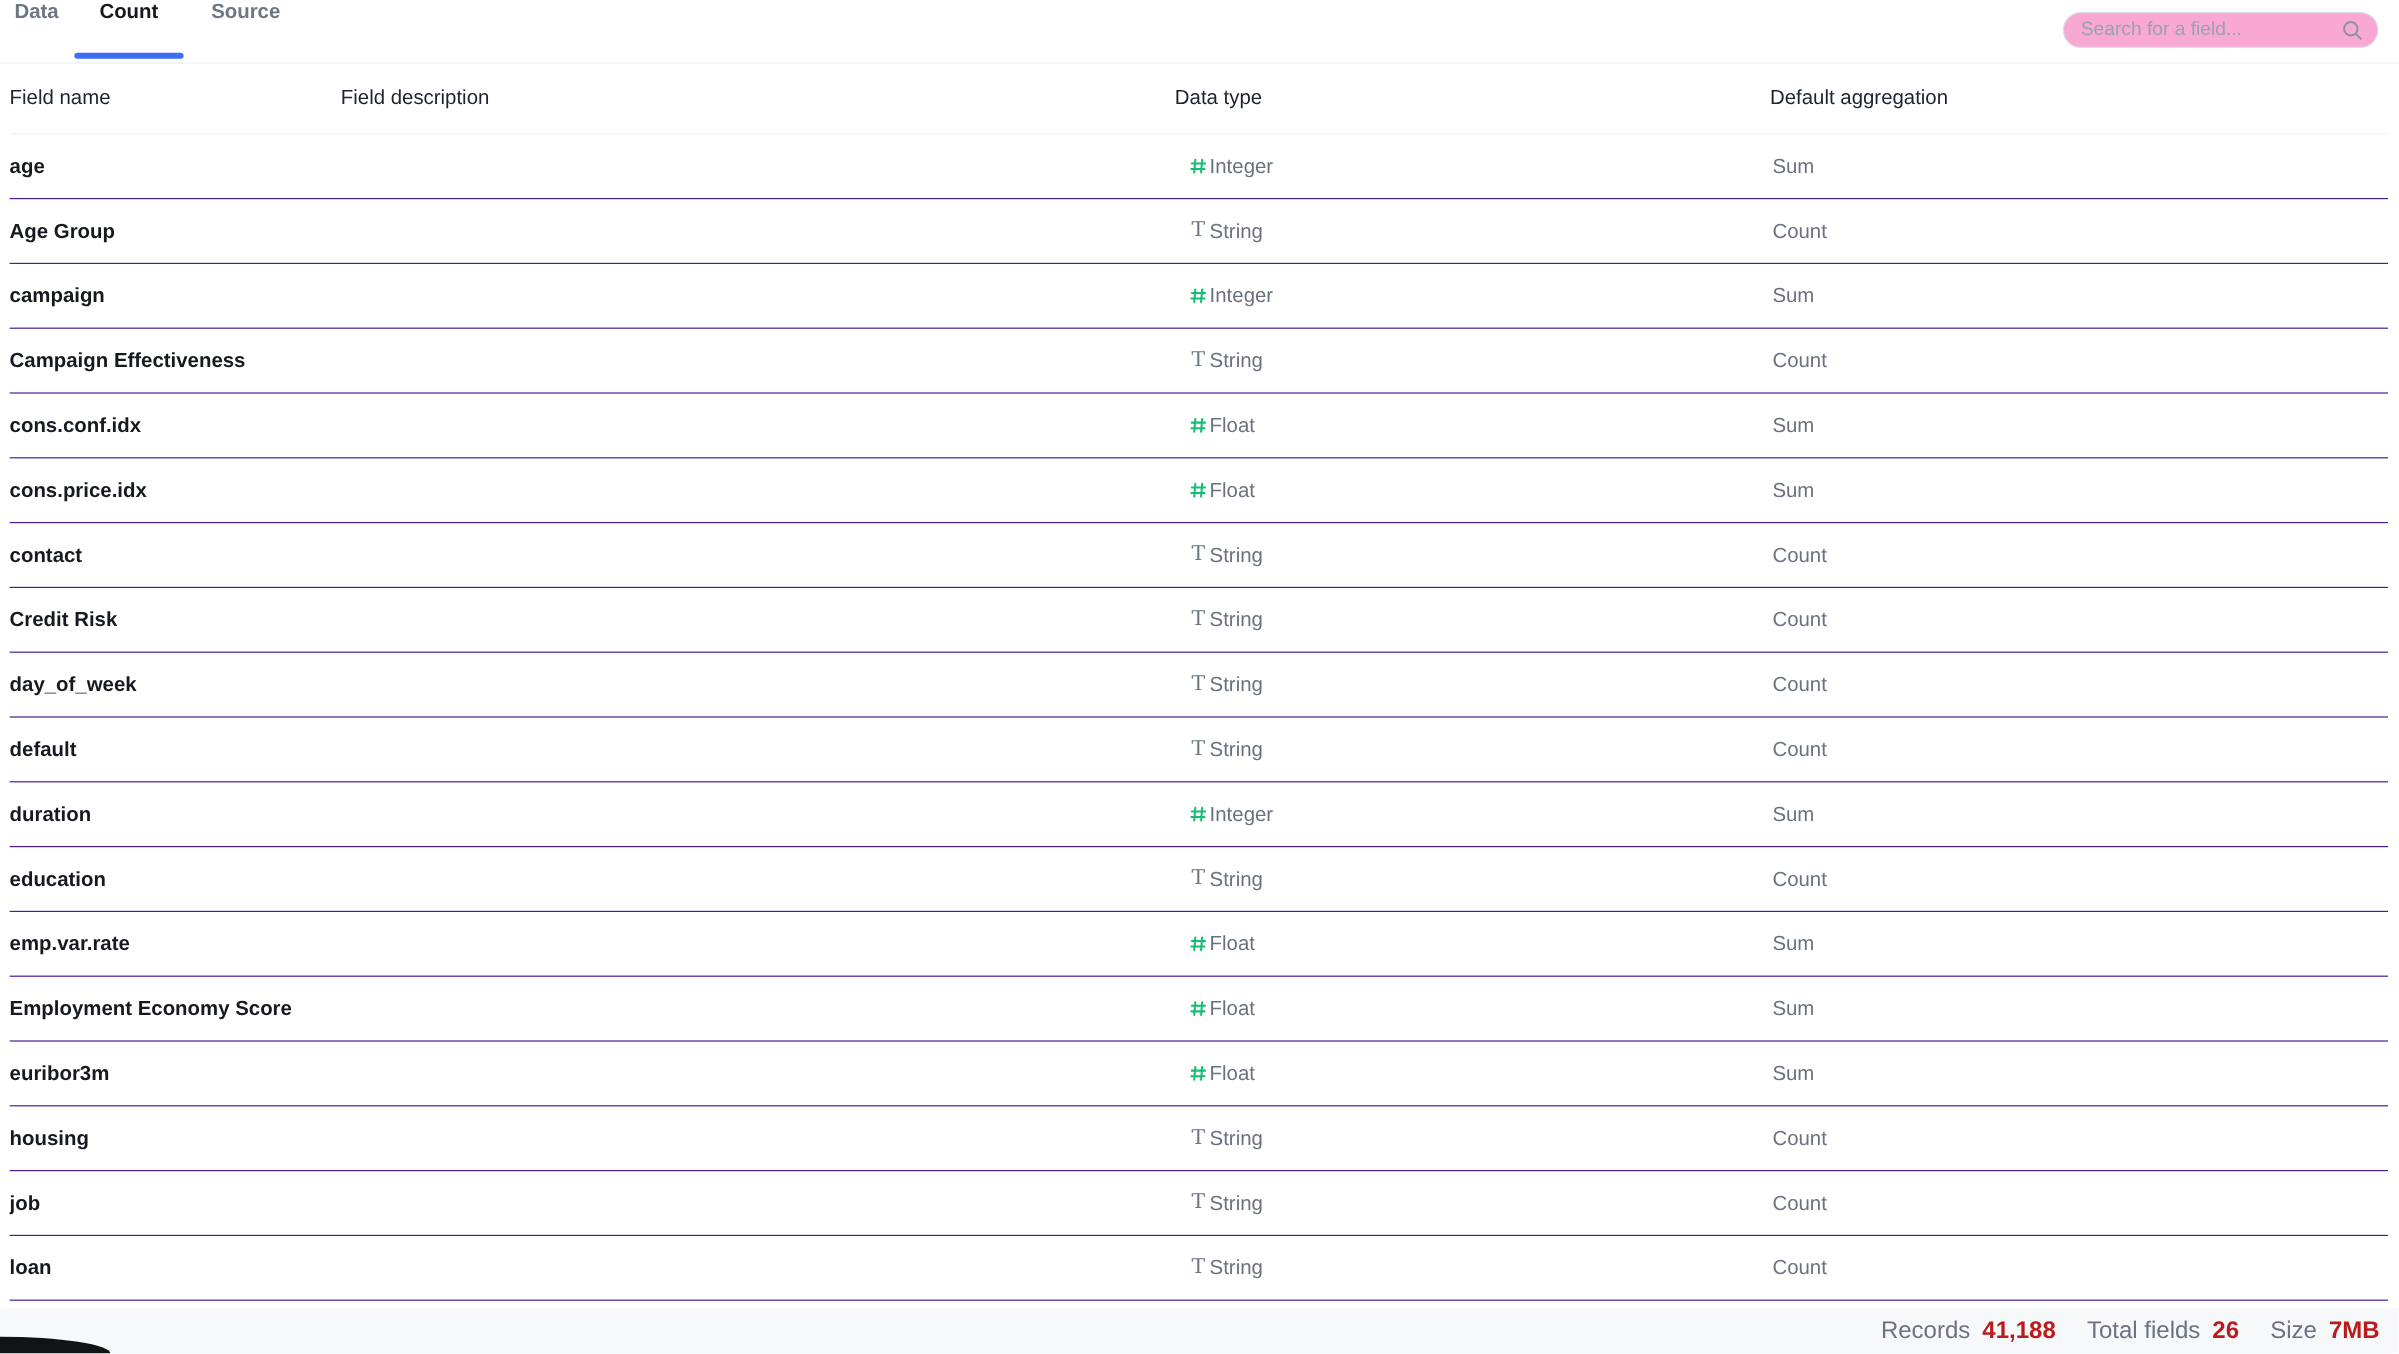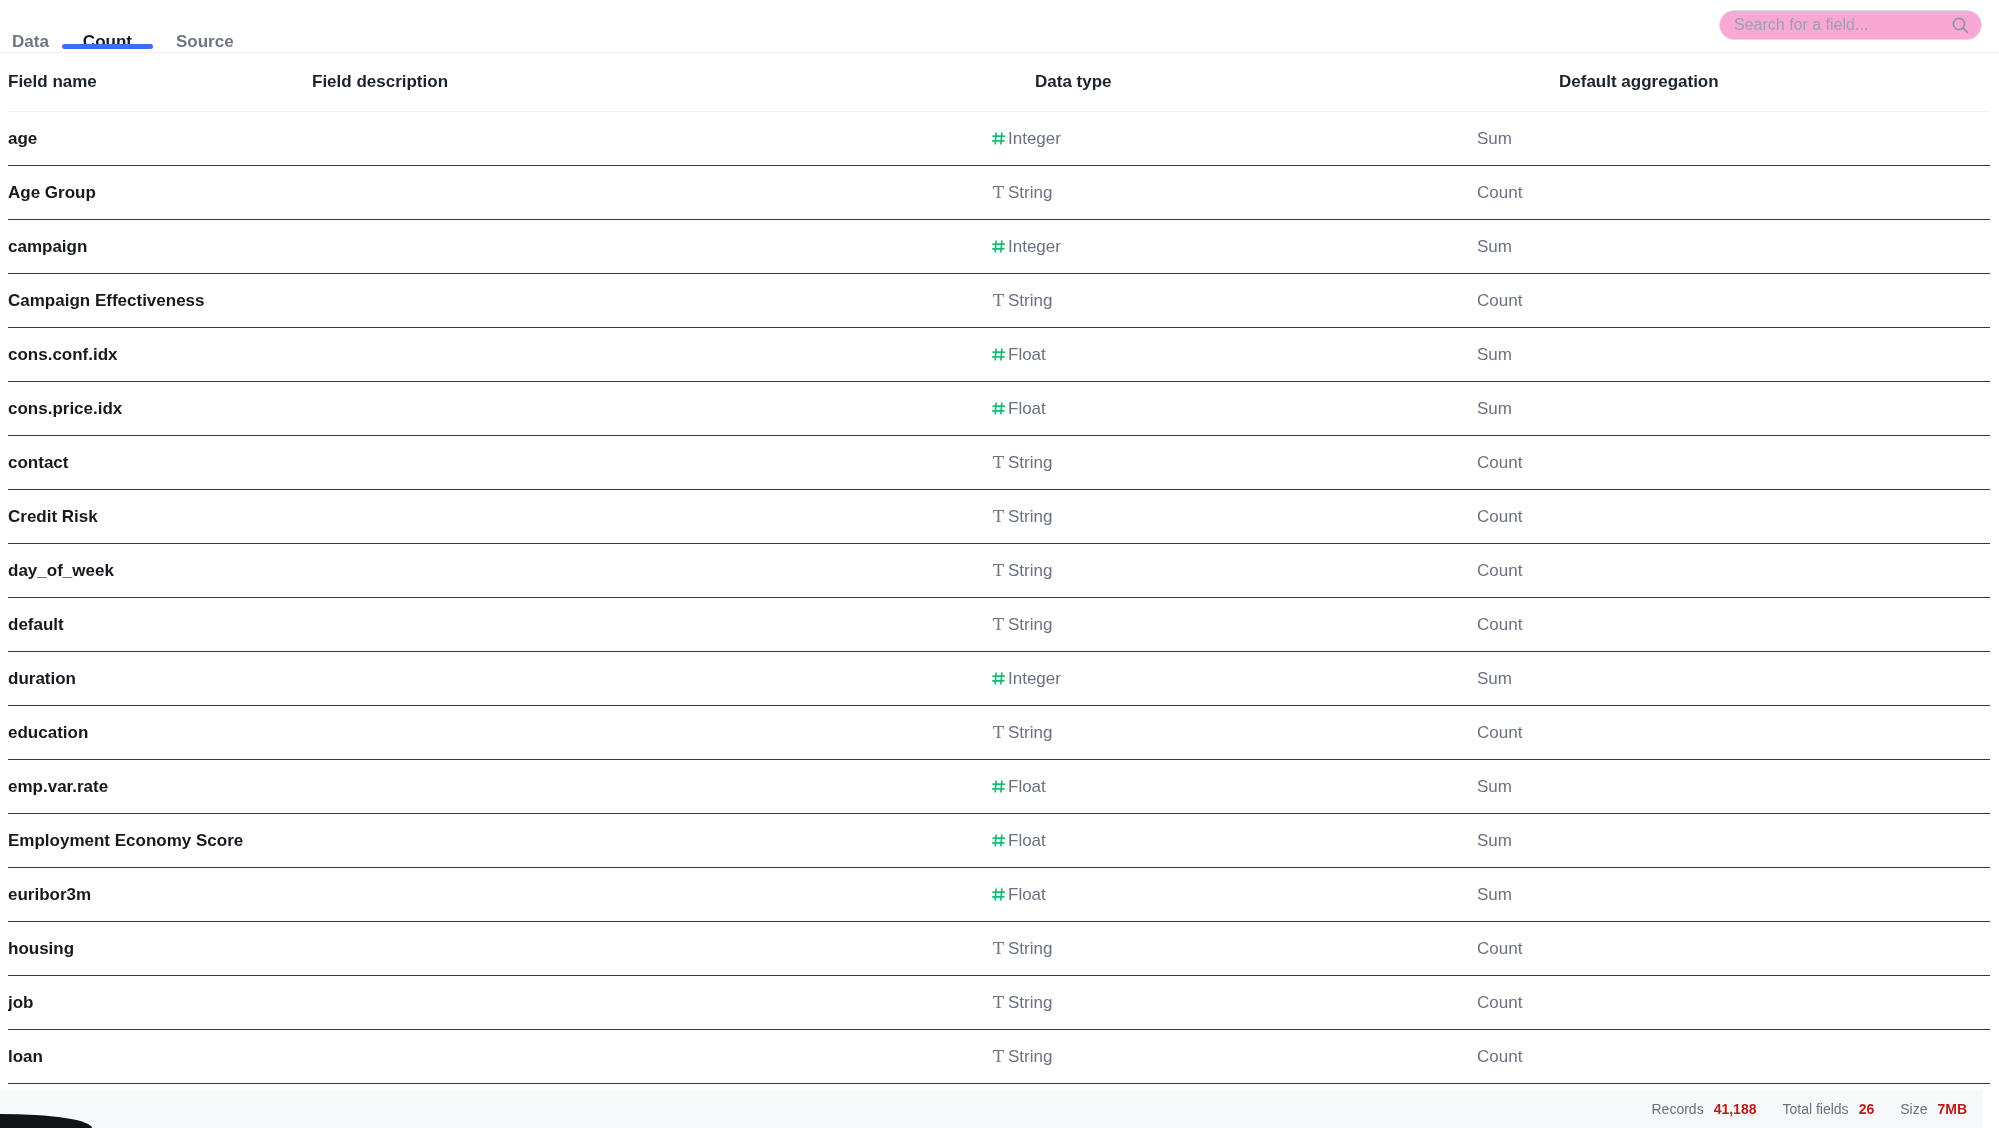--- a/index.html
+++ b/index.html
@@ -14,21 +14,21 @@
 
   
   .tabbar {
     position:absolute; top:0; left:0; right:0; height:53px;
     display:flex; align-items:stretch;
     border-bottom:1px solid #edeff2;
     background:#fff;
   }
   .tab {
     position:relative;
-    display:flex; align-items:flex-end;
+    display:flex; align-items:flex-start;
     padding:0 22px;
     font-size:17px; font-weight:600; color:#6e7683;
     cursor:pointer; white-space:nowrap;
   }
   .tab.first { padding:0 12px; }
   .tab.active { color:#16181d; font-weight:700; }
   .tab-underline {
     position:absolute; left:1px; right:1px; bottom:3px; height:5px;
     background:#3b6ef5; border-radius:2.5px;
   }
@@ -49,21 +49,21 @@
   }
   .search input::placeholder { color:#98a1b2; }
   .search svg { flex:none; }
 
   
   .thead {
     position:absolute; top:53px; left:8px; right:9px; height:59px;
     display:grid; grid-template-columns:276px 695px 496px 1fr;
     align-items:center;
     border-bottom:1px solid #eef0f3;
-    font-size:17px; font-weight:700; color:#1c2330;gap:28px;
+    font-size:17px; font-weight:400; color:#1c2330;
   }
   .tbody { position:absolute; top:112px; left:8px; right:9px; }
   .row {
     height:54px;
     display:grid; grid-template-columns:276px 695px 496px 1fr;
     align-items:center;
     border-bottom:1px solid #4c1d95;
   }
   .cell { font-size:17px; overflow:hidden; white-space:nowrap; }
   .cell.name { font-weight:700; color:#16191f; }
@@ -75,25 +75,25 @@
   .cell.agg { padding-left:2px; color:#6a7280; }
   .ticon {
     font-family:"DejaVu Serif", serif;
     font-size:17px; line-height:1; color:#6e7683;
     width:15px; text-align:center; flex:none;
   }
   .hicon { flex:none; display:block; }
 
   
   .footer {
-    position:absolute; left:0; right:16px; bottom:0; height:38px;
+    position:absolute; left:0; right:0; bottom:0; height:38px;
     background:#f7f8fa;
     display:flex; align-items:center; justify-content:flex-end;
     gap:26px; padding-right:16px;
-    font-size:14px;
+    font-size:20px;
   }
   .stat { display:flex; align-items:center; gap:10px; }
   .stat .lbl { color:#6b7280; }
   .stat .val { color:#b91c1c; font-weight:600; }
 
   
   .corner-shape {
     position:absolute; left:0; bottom:0;
     width:92px; height:14px;
     background:#121316;

